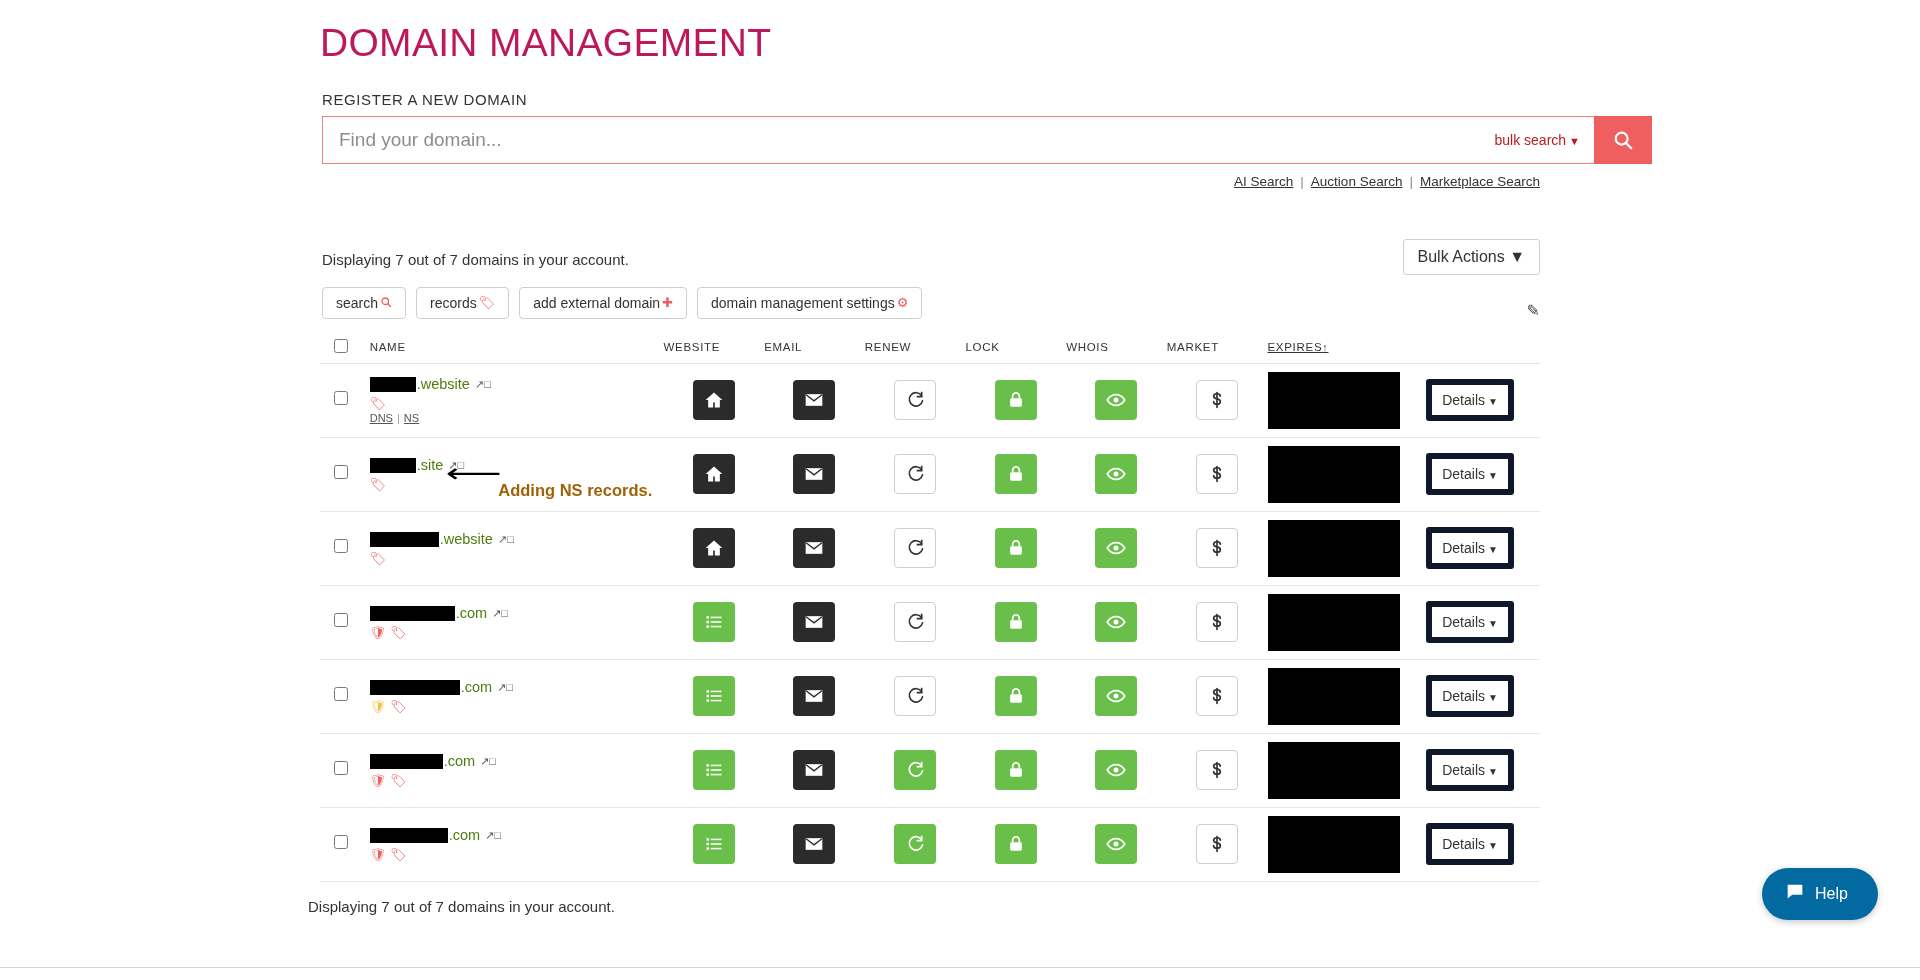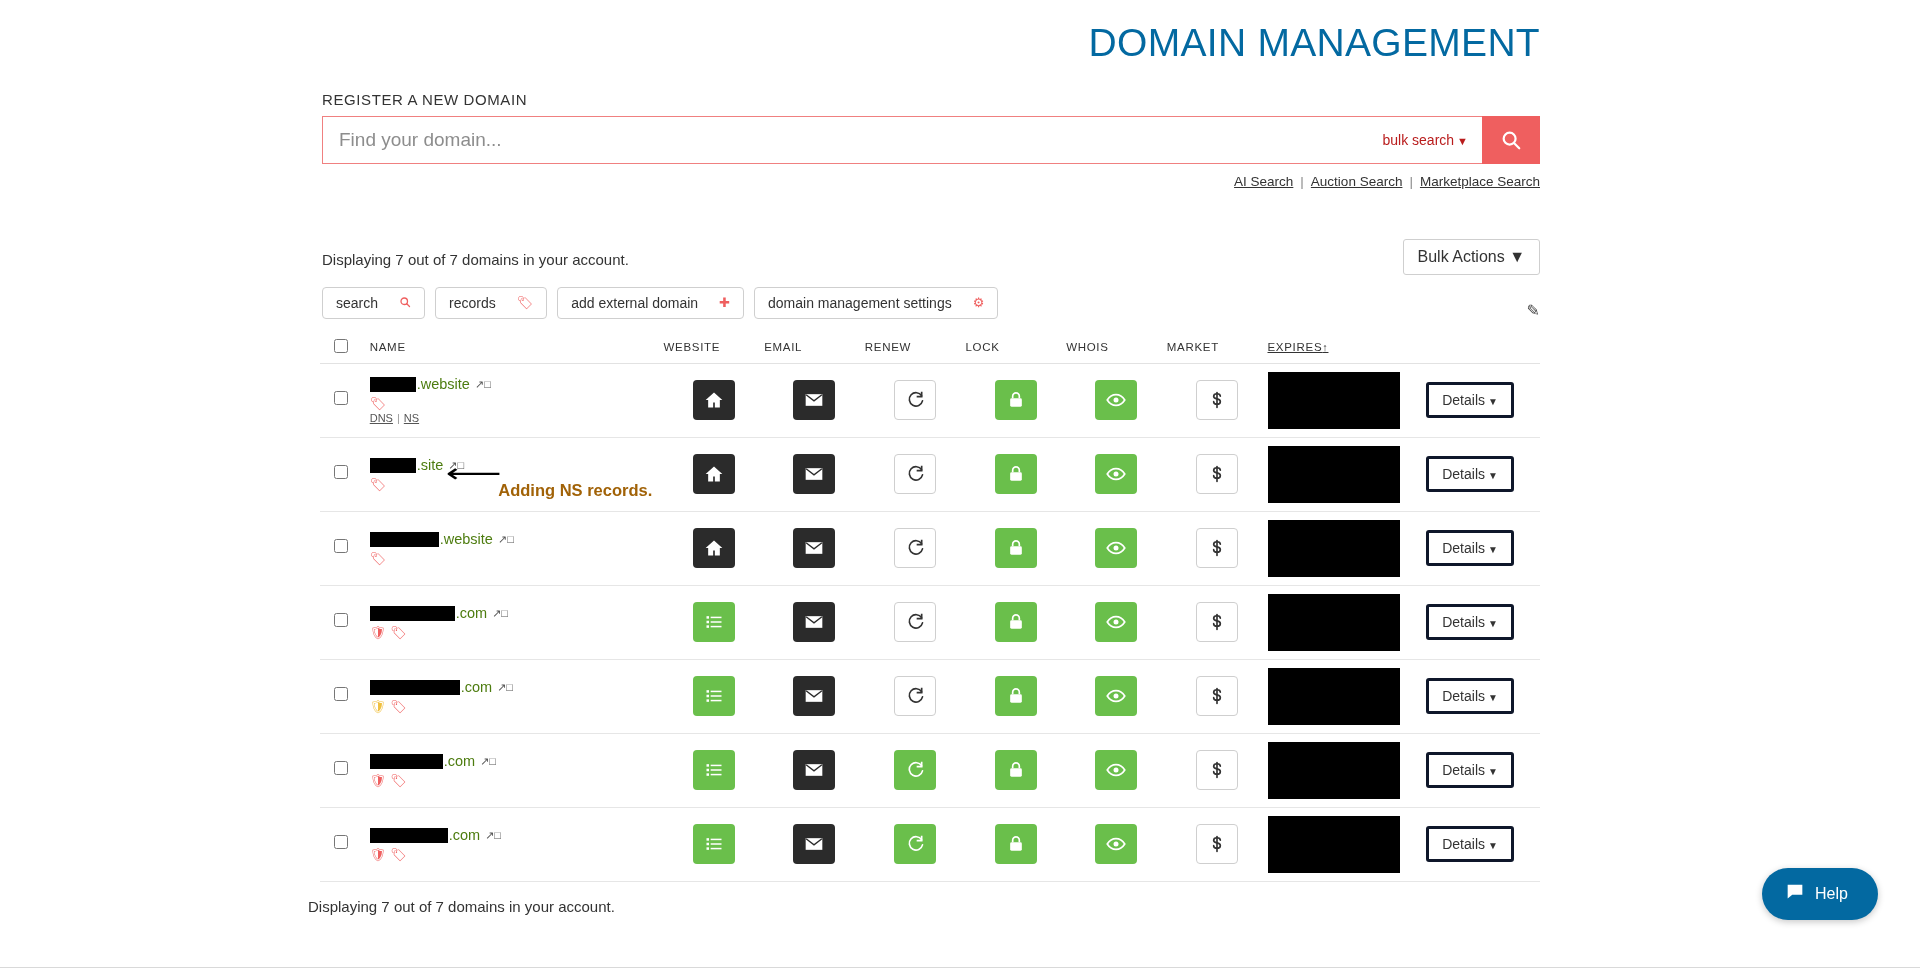--- a/index.html
+++ b/index.html
@@ -18,26 +18,25 @@
   .content {
     position: absolute;
     left: 290px;
     top: 0px;
     width: 1250px;
   }
 
   
   .page-title {
     font-size: 39px;
-    color: #0369a1;
+    color: #be185d;
     font-weight: 400;
     letter-spacing: 0.3px;
     margin: 22px 0 0 30px;
     line-height: 1.1;
-    text-align: right;
   }
   .loggedin-row {
     display: flex;
     align-items: center;
     gap: 6px;
     margin: 8px 0 0 32px;
     font-size: 13px;
     color: #444;
   }
   .redacted {
@@ -51,21 +50,21 @@
     margin: 26px 0 8px 32px;
     font-size: 15px;
     letter-spacing: 0.6px;
     color: #333;
   }
 
   
   .search-wrap {
     margin-left: 32px;
     display: flex;
-    width: 1218px;
+    width: 1330px;
     height: 48px;
   }
   .search-box {
     flex: 1;
     border: 1px solid #f08080;
     border-right: none;
     display: flex;
     align-items: center;
     padding: 0 14px;
     background: #fff;
@@ -146,21 +145,21 @@
   }
   .chip {
     border: 1px solid #cfcfcf;
     border-radius: 4px;
     background: #fff;
     font-size: 14px;
     color: #333;
     padding: 7px 13px;
     display: flex;
     align-items: center;
-    gap: 21px;
+    gap: 2px;
     cursor: pointer;
   }
   .chip .ic { font-size: 13px; line-height: 1; }
   .ic-red { color: #ef5f5f; }
   .magic {
     position: absolute;
     right: 0; top: 14px;
     font-size: 16px;
     color: #444;
     cursor: pointer;
@@ -250,21 +249,21 @@
     justify-content: center;
     cursor: pointer;
     border: 1px solid transparent;
   }
   .abtn.dark   { background: #2b2b2b; color: #fff; }
   .abtn.green  { background: #6abf4b; color: #fff; }
   .abtn.white  { background: #ffffff; color: #333; border: 1px solid #cfcfcf; }
   .abtn svg { display: block; }
 
   .details-btn {
-    border: 3px solid #0f172a;
+    border: 6px solid #0f172a;
     border-radius: 3px;
     background: #fff;
     color: #333;
     font-size: 14px;
     padding: 7px 0;
     width: 88px;
     margin: 0 auto;
     cursor: pointer;
     text-align: center;
   }

